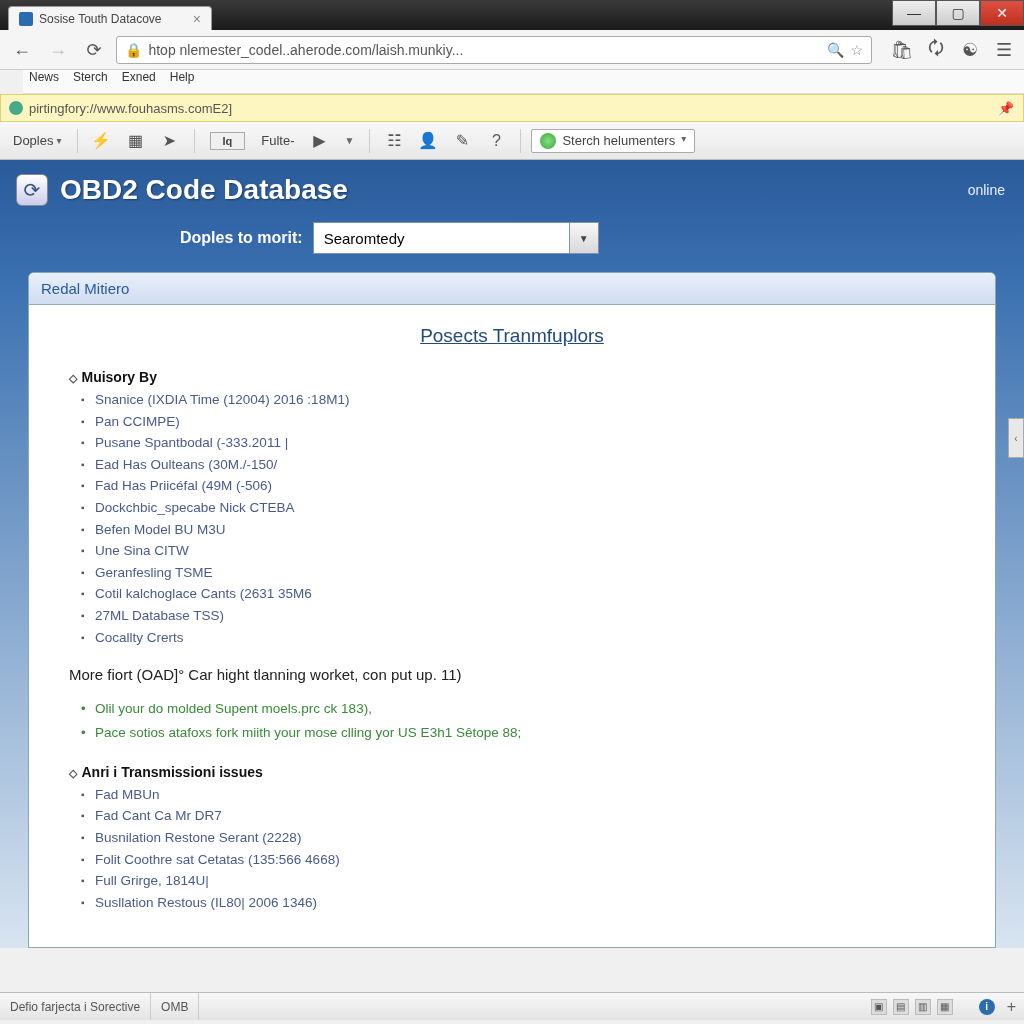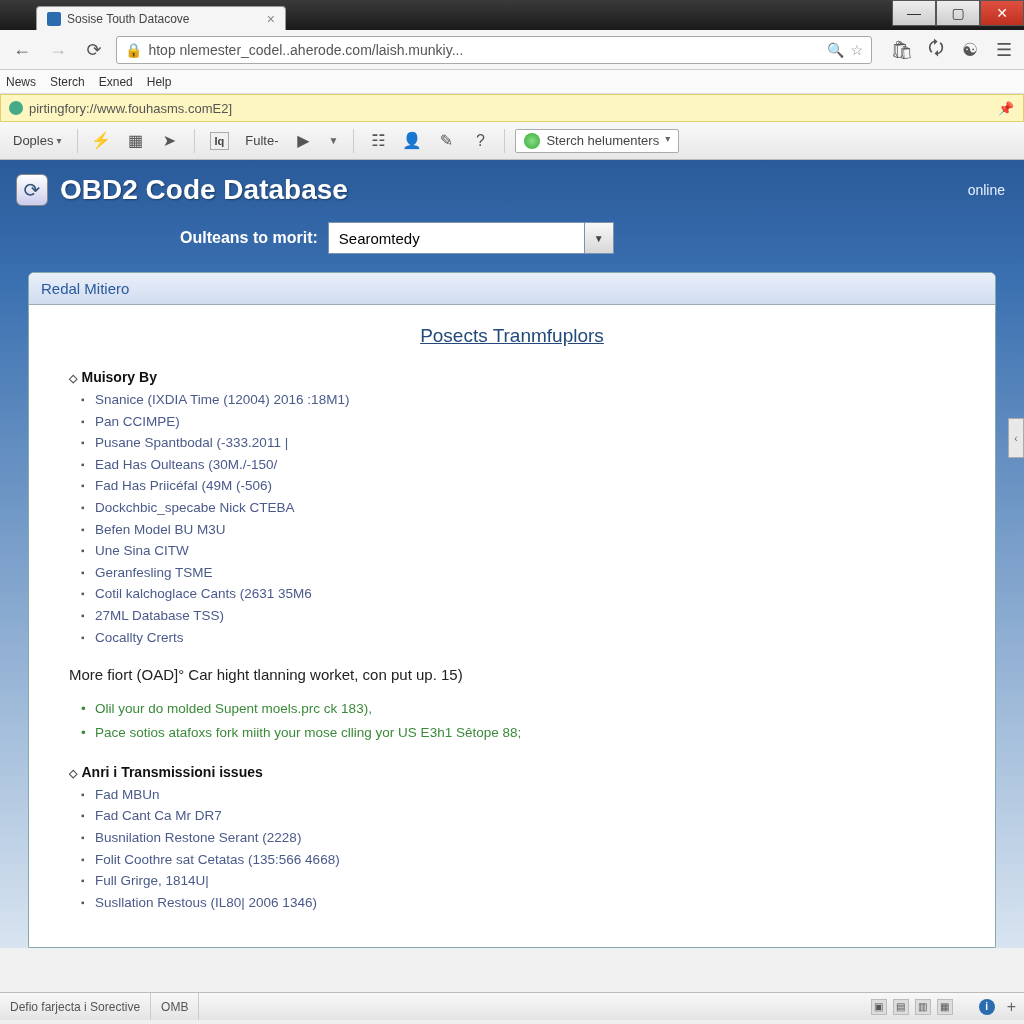--- a/index.html
+++ b/index.html
@@ -6,47 +6,47 @@
 body { font-family: Tahoma, Arial, sans-serif; font-size: 13px; background: #f0f0f0; width: 1024px; height: 1024px; overflow: hidden; }
 
 
 .window-controls { position: absolute; top: 0; right: 0; display: flex; height: 28px; z-index: 100; }
 .window-btn { width: 44px; height: 26px; display: flex; align-items: center; justify-content: center; border: 1px solid #555; background: linear-gradient(#eee, #ccc); color: #333; font-size: 14px; }
 .window-btn.min { border-radius: 0; }
 .window-btn.close { background: linear-gradient(#e05040, #c03020); color: #fff; }
 
 
 .tab-bar { background: linear-gradient(#3a3a3a, #1a1a1a); height: 30px; display: flex; align-items: flex-end; padding-left: 8px; padding-top: 4px; }
-.browser-tab { background: #f5f5f5; border: 1px solid #999; border-bottom: none; border-radius: 4px 4px 0 0; padding: 4px 10px; display: flex; align-items: center; gap: 6px; height: 24px; font-size: 12px; color: #444; width: 250px; margin-left: 28px; }
+.browser-tab { background: #f5f5f5; border: 1px solid #999; border-bottom: none; border-radius: 4px 4px 0 0; padding: 4px 10px; display: flex; align-items: center; gap: 6px; height: 24px; font-size: 12px; color: #444; width: 204px; }
 .favicon { width: 14px; height: 14px; background: #2b6cb0; display: inline-block; border-radius: 2px; }
 .tab-close { margin-left: auto; color: #888; font-size: 14px; cursor: pointer; }
 
 
 .nav-bar { background: #f5f5f5; height: 40px; display: flex; align-items: center; padding: 0 8px; gap: 8px; border-bottom: 1px solid #ccc; }
 .nav-btn { width: 28px; height: 28px; display: flex; align-items: center; justify-content: center; color: #555; font-size: 18px; cursor: pointer; border-radius: 3px; }
 .url-bar { flex: 1; height: 28px; background: #fff; border: 1px solid #aaa; border-radius: 3px; display: flex; align-items: center; padding: 0 8px; gap: 6px; }
 .url-text { flex: 1; font-size: 14px; color: #555; border: none; outline: none; }
 .url-icon { color: #888; font-size: 14px; }
 .right-icons { display: flex; gap: 10px; margin-left: 10px; }
 .ri { width: 24px; height: 24px; display: flex; align-items: center; justify-content: center; color: #555; font-size: 18px; }
 
 
-.menu-bar { background: #fafafa; height: 24px; display: flex; align-items: center; padding: 0 6px; gap: 14px; font-size: 12px; color: #333; border-bottom: 1px solid #ddd; }
+.menu-bar { background: #fafafa; height: 24px; display: flex; align-items: flex-start; padding: 0 6px; gap: 14px; font-size: 12px; color: #333; border-bottom: 1px solid #ddd; margin-left: 23px; }
 
 
 .info-bar { background: #fdf6c0; border: 1px solid #e0d070; height: 28px; display: flex; align-items: center; padding: 0 8px; font-size: 13px; color: #555; }
 .info-favicon { width: 14px; height: 14px; background: #4a8; border-radius: 50%; margin-right: 6px; }
 .pin { margin-left: auto; color: #888; }
 
 
 .toolbar { background: linear-gradient(#f8f8f8, #e8e8e8); height: 38px; display: flex; align-items: center; padding: 0 8px; gap: 6px; border-bottom: 1px solid #bbb; font-size: 13px; color: #444; }
 .tool-item { display: flex; align-items: center; gap: 3px; padding: 3px 5px; }
 .tool-sep { width: 1px; height: 24px; background: #ccc; margin: 0 4px; }
 .tool-icon { width: 18px; height: 18px; display: inline-flex; align-items: center; justify-content: center; color: #555; font-size: 16px; }
-.tool-box { border: 1px solid #aaa; background: #f0f0f0; padding: 2px 4px; font-size: 11px; font-weight: bold; }
+.tool-box { border: 1px solid #aaa; background: #f0f0f0; padding: 2px 12px; font-size: 11px; font-weight: bold; }
 .toolbar-search { display: flex; align-items: flex-start; gap: 6px; border: 1px solid #aaa; background: #fff; padding: 3px 8px; border-radius: 2px; }
 .ts-globe { width: 16px; height: 16px; border-radius: 50%; background: radial-gradient(#8d8, #3a3); }
 .caret { font-size: 10px; color: #666; }
 
 
 .page { background: linear-gradient(180deg, #2a5a9a 0%, #3a70b0 15%, #d8e4f0 100%); min-height: 760px; position: relative; }
 .page-header { display: flex; align-items: center; padding: 14px 16px 8px; color: #fff; }
 .logo { width: 32px; height: 32px; background: linear-gradient(#fff, #cce); border-radius: 6px; border: 1px solid #888; display: flex; align-items: center; justify-content: center; margin-right: 12px; font-size: 20px; color: #357; }
 .page-title { font-size: 28px; font-weight: bold; text-shadow: 1px 1px 2px rgba(0,0,0,0.4); }
 .online-label { margin-left: auto; margin-right: 3px; color: #e8f0ff; font-size: 14px; }
@@ -180,21 +180,21 @@
 </div>
 
 <div class="page">
   <div class="page-header">
     <div class="logo">⟳</div>
     <div class="page-title">OBD2 Code Database</div>
     <div class="online-label">online</div>
   </div>
 
   <div class="search-row">
-    <span class="search-label">Oulteans to morit:</span>
+    <span class="search-label">Doples to morit:</span>
     <div class="search-field-wrap">
       <input class="search-field" value="Searomtedy" style="">
       <div class="search-dd">▼</div>
     </div>
   </div>
 
   <div class="min-notice">‹</div>
 
   <div class="panel">
     <div class="panel-head">Redal Mitiero</div>
@@ -210,21 +210,21 @@
           <li>Fad Has Priicéfal (49M (-506)</li>
           <li>Dockchbic_specabe Nick CTEBA</li>
           <li>Befen Model BU M3U</li>
           <li>Une Sina CITW</li>
           <li>Geranfesling TSME</li>
           <li>Cotil kalchoglace Cants (2631 35M6</li>
           <li>27ML Database TSS)</li>
           <li>Cocallty Crerts</li>
         </ul>
 
-      <div class="note-line">More fiort (OAD]° Car hight tlanning worket, con put up. 15)</div>
+      <div class="note-line">More fiort (OAD]° Car hight tlanning worket, con put up. 11)</div>
 
       <ul class="green-list" id="green">
           <li>Olil your do molded Supent moels.prc ck 183),</li>
           <li>Pace sotios atafoxs fork miith your mose clling yor US E3h1 Sêtope 88;</li>
         </ul>
 
       <div class="section-head"><span class="diamond">◇</span><span>Anri i Transmissioni issues</span></div>
       <ul class="item-list" id="list2">
           <li>Fad MBUn</li>
           <li>Fad Cant Ca Mr DR7</li>

